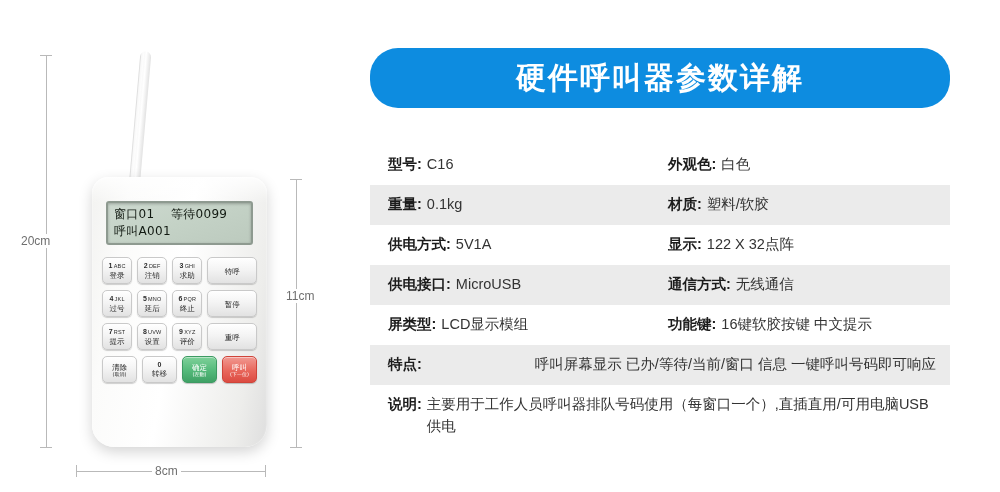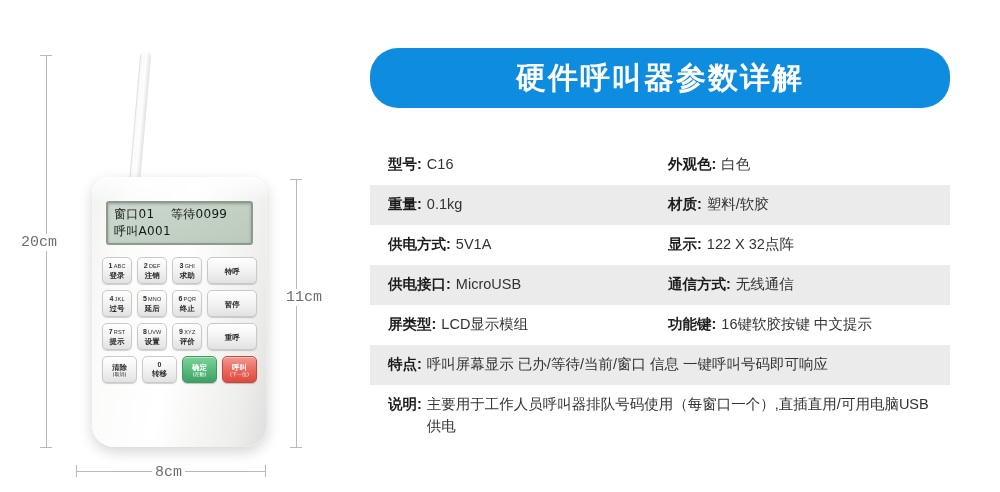--- a/index.html
+++ b/index.html
@@ -55,21 +55,21 @@
   .key{
     width:35px;height:27px;border-radius:5px;box-sizing:border-box;
     background:linear-gradient(180deg,#ffffff 0%,#f4f4f4 45%,#e2e2e2 100%);
     border:1px solid #c9c9c9;
     box-shadow:0 1px 1px rgba(0,0,0,.18), inset 0 1px 0 rgba(255,255,255,.95);
     display:flex;flex-direction:column;align-items:center;justify-content:center;
     color:#2b2b2b;line-height:1;
   }
   .key .k-top{font-size:5.5px;letter-spacing:.2px;display:flex;align-items:baseline;gap:1px;}
   .key .k-num{font-size:7px;font-weight:600;}
-  .key .k-cn{font-size:7.5px;margin-top:2px;font-weight:700;
+  .key .k-cn{font-size:7.5px;margin-top:2px;font-weight:400;
     font-family:"DejaVu Sans","Liberation Sans",sans-serif;}
   .key .k-sub{font-size:5px;margin-top:1px;
     font-family:"DejaVu Sans","Liberation Sans",sans-serif;}
   .key.wide{width:58px;}
   .key.green{
     background:linear-gradient(180deg,#7fd19a 0%,#54b97a 55%,#3fa165 100%);
     border-color:#3d9a62;color:#ffffff;
     box-shadow:0 1px 1px rgba(0,0,0,.22), inset 0 1px 0 rgba(255,255,255,.45);
   }
   .key.red{
@@ -77,22 +77,22 @@
     border-color:#cf4439;color:#ffffff;
     box-shadow:0 1px 1px rgba(0,0,0,.22), inset 0 1px 0 rgba(255,255,255,.45);
   }
 
   
   .dim-line{position:absolute;background:#b9b9b9;}
   .dim-v{width:1px;}
   .dim-h{height:1px;}
   .dim-tick{position:absolute;background:#b9b9b9;}
   .dim-label{
-    position:absolute;font-size:15px;color:#6f6f6f;background:#ffffff;padding:0 3px;
-    font-family:Liberation Mono, monospace;white-space:nowrap;
+    position:absolute;font-size:12px;color:#6f6f6f;background:#ffffff;padding:0 3px;
+    font-family:Liberation Sans, sans-serif;white-space:nowrap;
   }
 
   
   .spec-pane{position:absolute;left:370px;top:0;width:600px;height:492px;}
   .spec-title{
     position:absolute;left:0;top:48px;width:580px;height:60px;
     background:#0d8ce0;color:#ffffff;
     display:flex;align-items:center;justify-content:center;
     font-size:30px;font-weight:700;letter-spacing:2px;
     font-family:"DejaVu Sans","Liberation Sans",sans-serif;
@@ -101,21 +101,21 @@
   .spec-table{position:absolute;left:0;top:145px;width:580px;}
   .spec-row{
     display:flex;align-items:flex-start;min-height:40px;
     padding:9px 0 9px 18px;box-sizing:border-box;
   }
   .spec-row.alt{background:#ebebeb;}
   .spec-cell{display:flex;align-items:flex-start;font-size:14.5px;color:#2a2a2a;
     font-family:Liberation Sans, sans-serif;line-height:1.5;}
   .spec-cell.left{width:280px;flex:none;}
   .spec-cell.right{flex:1;}
-  .spec-cell.full{flex:1;padding-right:14px;}
+  .spec-cell.full{flex:1;padding-right:14px;justify-content:space-between;}
   .spec-k{font-weight:700;color:#1c1c1c;margin-right:5px;white-space:nowrap;}
   .spec-v{color:#333333;}
 </style>
 </head>
 <body>
 
 <div class="page">
 
   <div class="product-pane">
 

